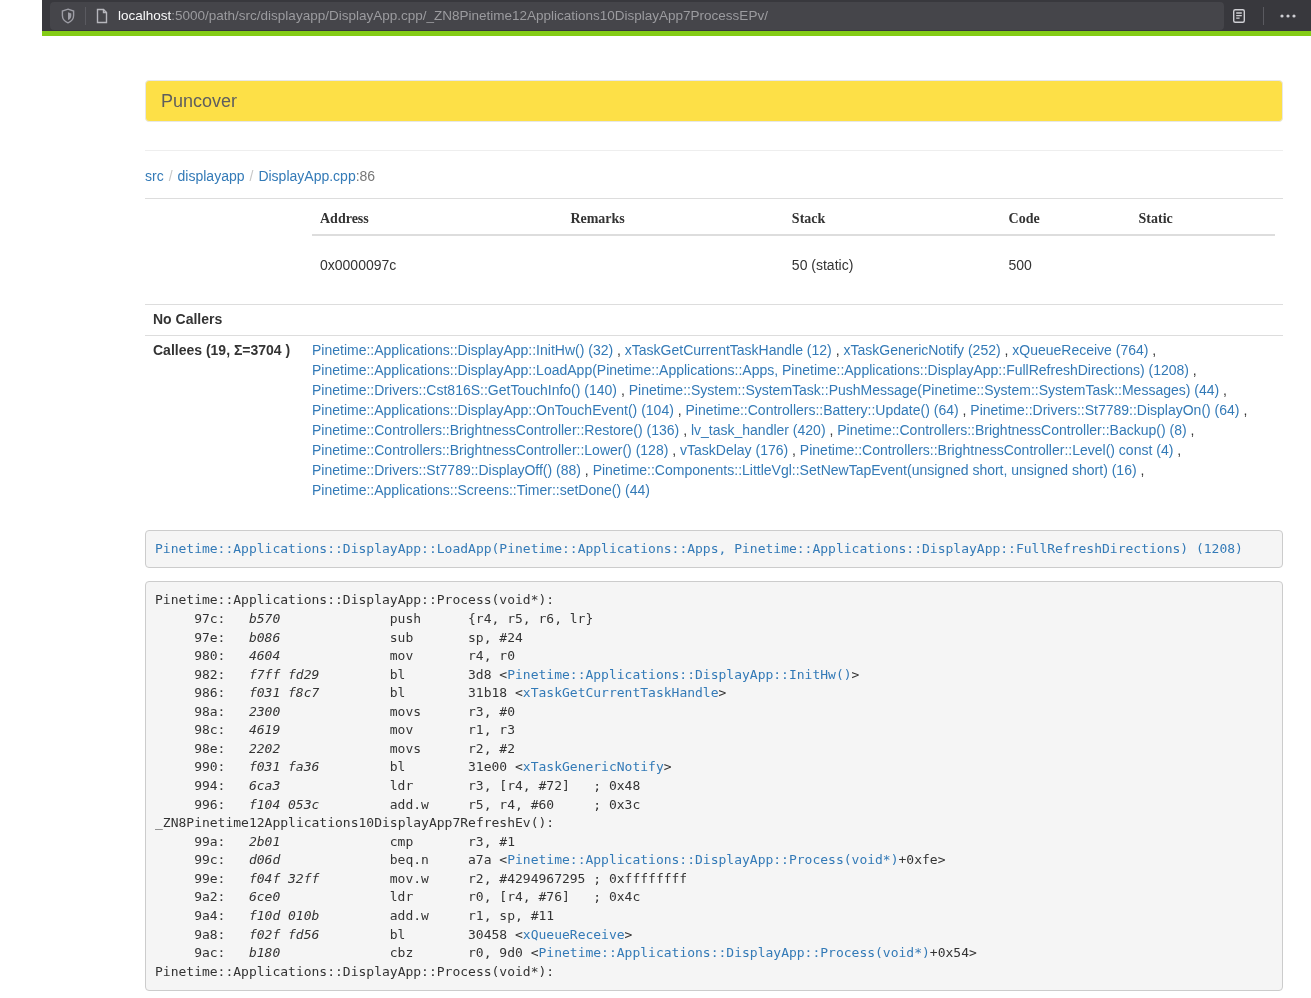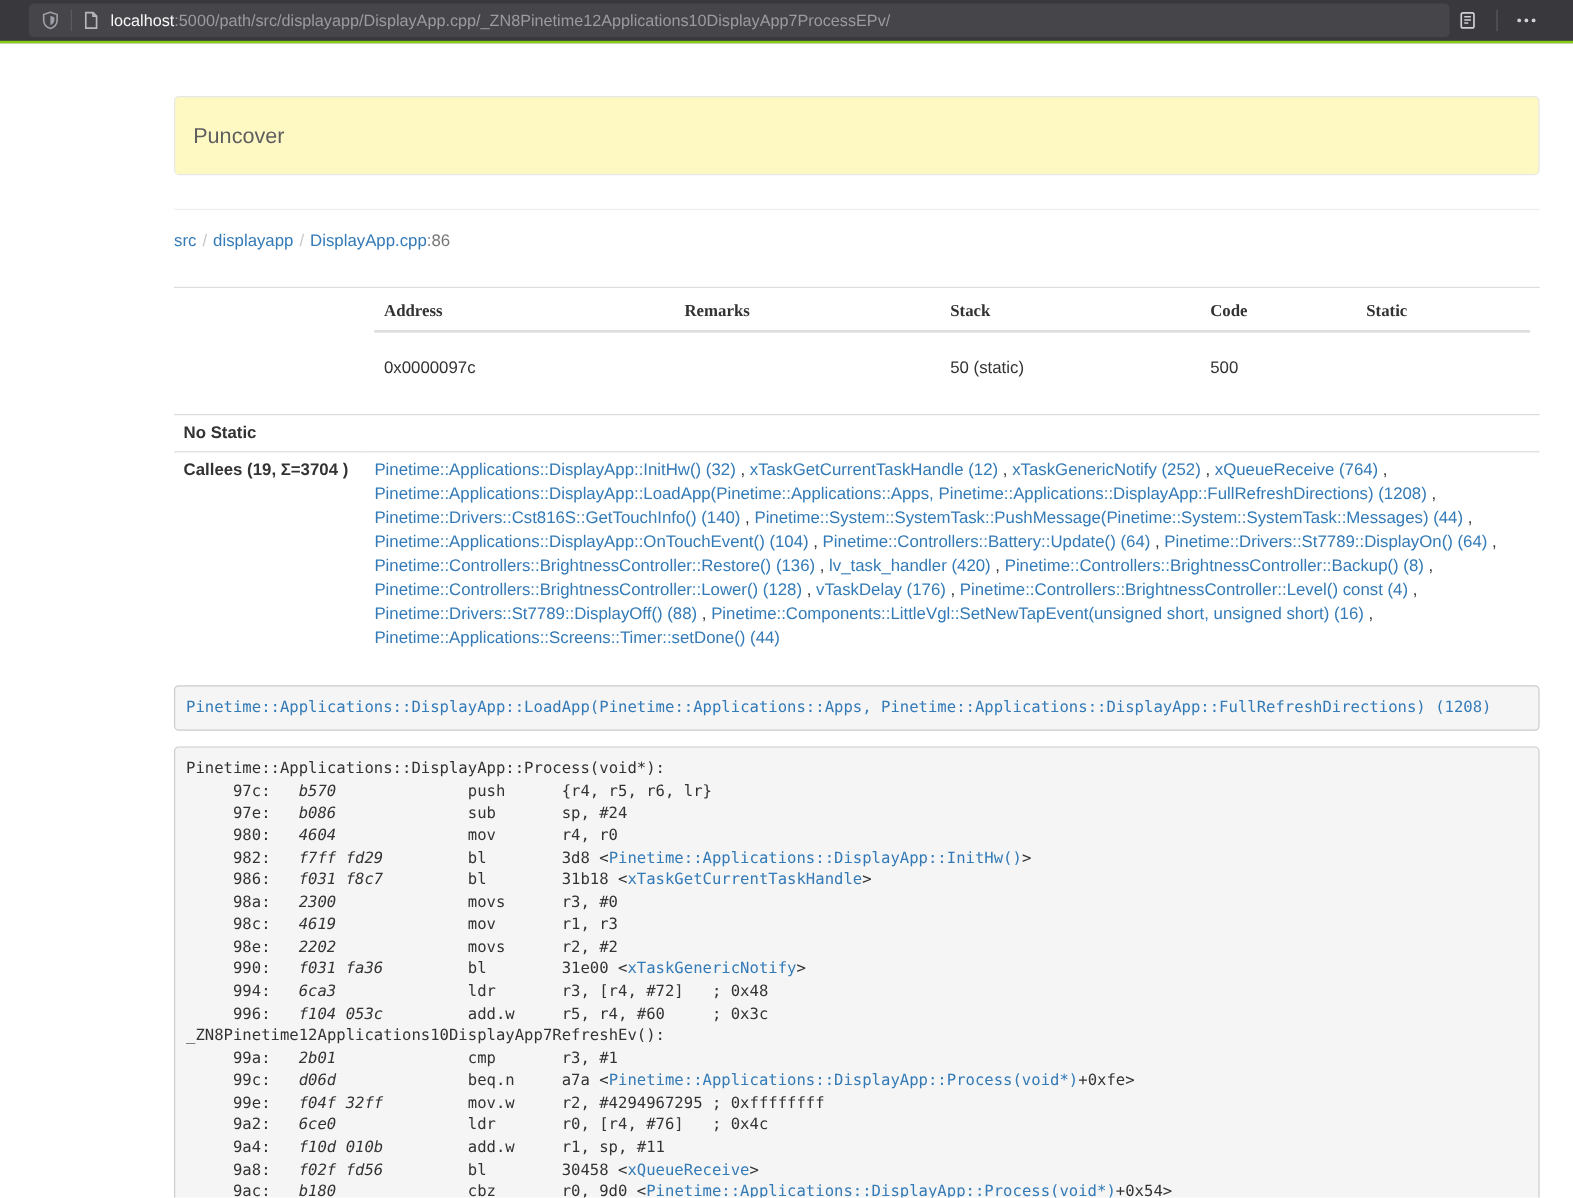--- a/index.html
+++ b/index.html
@@ -5,43 +5,43 @@
   html,body{margin:0;padding:0;}
   body{
     width:1311px;height:998px;overflow:hidden;background:#fff;
     font-family:"Liberation Sans",sans-serif;font-size:14px;color:#333;
   }
   a,.lnk{color:#337ab7;text-decoration:none;cursor:pointer;}
 
   
   .browser-bar{
     height:36px;background:#38383d;display:flex;align-items:center;
-    box-sizing:border-box;border-bottom:2px solid #84cc16;padding:0 24px;
+    box-sizing:border-box;border-bottom:5px solid #84cc16;padding:0 8px;margin-left:42px;
   }
   .url-field{
     flex:1;display:flex;align-items:center;background:#45454a;border-radius:4px;
     height:28px;padding:0 10px;min-width:0;
   }
   .chrome-sep{width:1px;height:18px;background:#5a5a60;margin:0 9px;flex:none;}
   .url-text{
     font-size:13.5px;color:#9b9b9f;white-space:nowrap;overflow:hidden;
     margin-left:9px;flex:1;min-width:0;
   }
   .url-text .host{color:#f9f9fa;}
   .bar-btn{display:flex;align-items:center;justify-content:center;width:30px;height:28px;flex:none;}
 
   
   .content{width:1138px;margin-left:145px;}
   .navbar{
-    margin-top:44px;height:66px;background:#fef9c3;border:1px solid #e7e7e7;
+    margin-top:44px;height:42px;background:#fde047;border:1px solid #e7e7e7;
     border-radius:4px;display:flex;align-items:center;box-sizing:border-box;
   }
   .brand{padding:0 15px;font-size:18px;color:#5e5e5e;cursor:pointer;}
   hr.rule{border:0;border-top:1px solid #eee;margin:28px 0 0 0;}
-  .breadcrumb{margin:17px 0 31px 0;}
+  .breadcrumb{margin:17px 0 14px 0;}
   .crumb-sep{color:#c7c7c7;padding:0 5px;}
   .crumb-suffix{color:#777;}
 
   table.main{width:100%;border-collapse:collapse;margin:0;}
   table.main > tbody > tr > td{
     border-top:1px solid #ddd;padding:5px 8px;vertical-align:top;line-height:1.42857;
   }
   td.key{font-weight:bold;width:143px;white-space:nowrap;}
   .func-name{display:inline-flex;align-items:center;gap:6px;}
 
@@ -137,21 +137,21 @@
                 <td></td>
                 <td>50 (static)</td>
                 <td>500</td>
                 <td></td>
               </tr>
             </tbody>
           </table>
         </td>
       </tr>
       <tr>
-        <td class="key">No Static</td>
+        <td class="key">No Callers</td>
         <td></td>
       </tr>
       <tr>
         <td class="key">Callees (19, Σ=3704 )</td>
         <td class="callees"><span class="lnk">Pinetime::Applications::DisplayApp::InitHw() (32)</span> , <span class="lnk">xTaskGetCurrentTaskHandle (12)</span> , <span class="lnk">xTaskGenericNotify (252)</span> , <span class="lnk">xQueueReceive (764)</span> , <span class="lnk">Pinetime::Applications::DisplayApp::LoadApp(Pinetime::Applications::Apps, Pinetime::Applications::DisplayApp::FullRefreshDirections) (1208)</span> , <span class="lnk">Pinetime::Drivers::Cst816S::GetTouchInfo() (140)</span> , <span class="lnk">Pinetime::System::SystemTask::PushMessage(Pinetime::System::SystemTask::Messages) (44)</span> , <span class="lnk">Pinetime::Applications::DisplayApp::OnTouchEvent() (104)</span> , <span class="lnk">Pinetime::Controllers::Battery::Update() (64)</span> , <span class="lnk">Pinetime::Drivers::St7789::DisplayOn() (64)</span> , <span class="lnk">Pinetime::Controllers::BrightnessController::Restore() (136)</span> , <span class="lnk">lv_task_handler (420)</span> , <span class="lnk">Pinetime::Controllers::BrightnessController::Backup() (8)</span> , <span class="lnk">Pinetime::Controllers::BrightnessController::Lower() (128)</span> , <span class="lnk">vTaskDelay (176)</span> , <span class="lnk">Pinetime::Controllers::BrightnessController::Level() const (4)</span> , <span class="lnk">Pinetime::Drivers::St7789::DisplayOff() (88)</span> , <span class="lnk">Pinetime::Components::LittleVgl::SetNewTapEvent(unsigned short, unsigned short) (16)</span> , <span class="lnk">Pinetime::Applications::Screens::Timer::setDone() (44)</span></td>
       </tr>
     </tbody>
   </table>
 
   <pre class="hl"><span class="lnk">Pinetime::Applications::DisplayApp::LoadApp(Pinetime::Applications::Apps, Pinetime::Applications::DisplayApp::FullRefreshDirections) (1208)</span></pre>

